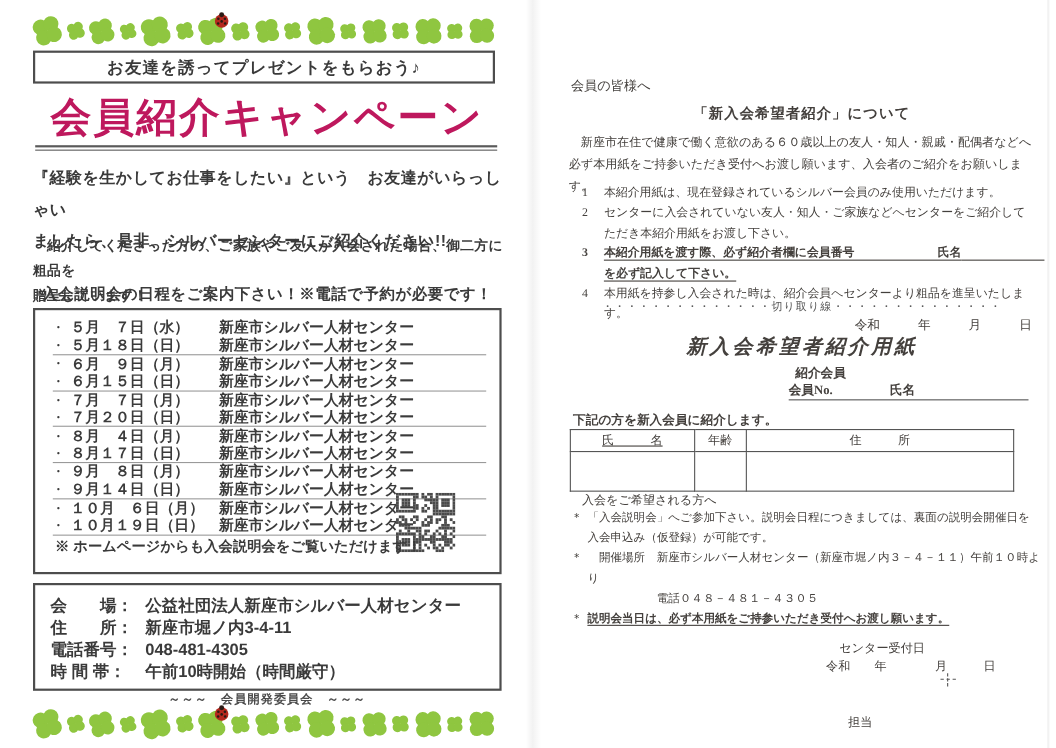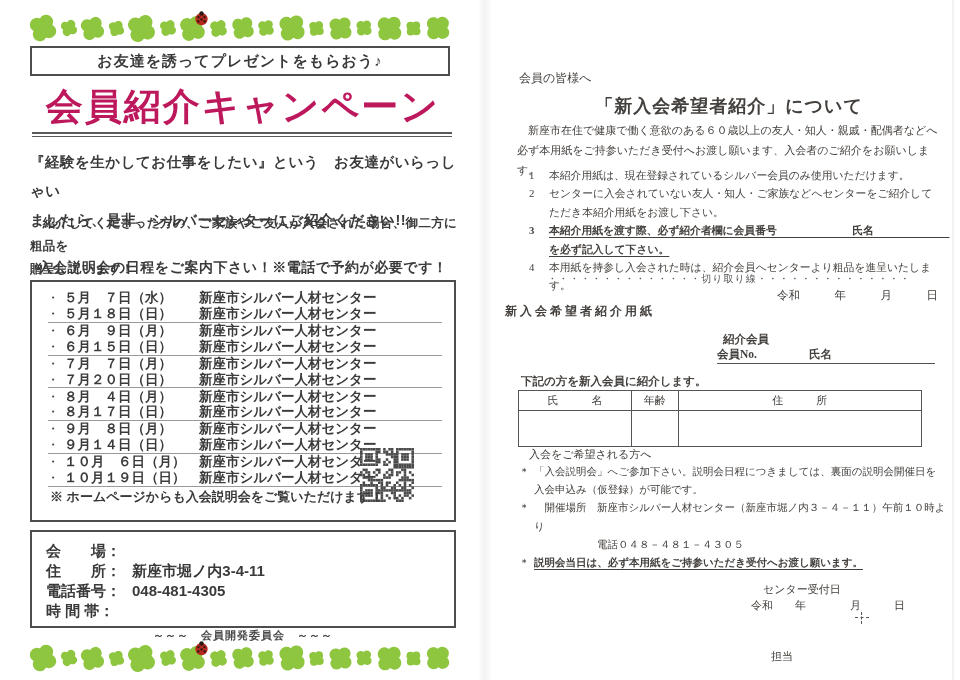--- a/index.html
+++ b/index.html
@@ -48,45 +48,45 @@
   .i-row { display:flex; line-height:20px; height:20px; }
   .i-row .i-label { width:86px; }
   .committee { position:absolute; left:0; top:628px; width:430px; text-align:center;
                font-size:11px; letter-spacing:1px; color:#4a4a4a; }
 
   
   .page-right { position:absolute; left:505px; top:0; width:448px; height:680px;
                 color:#44403d; font-family:"Liberation Serif","DejaVu Serif",serif; }
   .salutation { position:absolute; left:14px; top:70px; font-size:12px; }
   .r-title { position:absolute; left:0; top:94px; width:448px; text-align:center;
-             font-size:18px; font-weight:bold; letter-spacing:1px; }
+             font-size:13px; font-weight:bold; letter-spacing:1px; }
   .r-intro { position:absolute; left:12px; top:120px; width:430px;
              font-size:11px; line-height:20px; }
   .numbered { position:absolute; left:24px; top:166px; width:420px; }
   .n-row { display:flex; font-size:10.8px; line-height:18.4px; }
   .n-row .n-num { width:20px; }
   .n-row .n-text { flex:1; }
   .n-row.em .n-num, .n-row.em .n-text { font-weight:bold; }
   .n-row.em .n-text { text-decoration:underline; text-underline-offset:3px; }
   .cut-line { position:absolute; left:0; top:272px; width:448px; text-align:center;
               font-size:10px; letter-spacing:1px; color:#555; }
   .date-line { position:absolute; left:272px; top:288px; font-size:11.5px; }
-  .form-title { position:absolute; left:0; top:303px; width:448px; 
-                font-size:12px; font-weight:bold; letter-spacing:3px; }
+  .form-title { position:absolute; left:0; top:303px; width:448px; text-align:center;
+                font-size:18px; font-weight:bold; letter-spacing:3px;font-style:italic; }
   .referrer-label { position:absolute; left:218px; top:332px; font-size:11.5px; font-weight:bold; }
   .member-line { position:absolute; left:212px; top:347px; width:218px; height:17px;
                  border-bottom:1.5px solid #555; display:flex; font-size:11.5px; font-weight:bold; }
   .member-line .gap1 { width:52px; } .member-line .gap2 { flex:1; }
   .referral-intro { position:absolute; left:16px; top:374px; font-size:11.5px; font-weight:bold; }
   .ref-table { position:absolute; left:13px; top:390px; width:404px;
                border-collapse:collapse; font-size:11px; }
   .ref-table th, .ref-table td { border:1.5px solid #555; }
   .ref-table th { height:20px; font-weight:normal; text-align:center; }
   .ref-table td { height:36px; }
-  .col-name { width:113px; } .col-age { width:47px; } .col-addr { width:244px; }
+  .col-name { width:113px;text-decoration:underline; } .col-age { width:47px; } .col-addr { width:244px; }
   .applicant-heading { position:absolute; left:24px; top:447px; font-size:11px; }
   .bullets { position:absolute; left:14px; top:463px; width:432px; }
   .b-row { display:flex; font-size:10.5px; line-height:18.2px; }
   .b-row .b-mark { width:15px; }
   .b-row .b-text { flex:1; }
   .b-row.em .b-text { font-weight:bold; text-decoration:underline; text-underline-offset:3px; }
   .reception { position:absolute; left:0; top:0; width:448px; height:680px; pointer-events:none; }
   .rc-title { position:absolute; left:258px; top:582px; font-size:11px; }
   .rc-date { position:absolute; left:246px; top:598px; font-size:11px; }
   .rc-staff { position:absolute; left:266px; top:649px; font-size:11px; }
@@ -594,34 +594,36 @@
             <rect x="20" y="18" width="1" height="1" fill="#4a4a4a"></rect>
           </svg>
         </div>
       <div class="homepage-note">※ ホームページからも入会説明会をご覧いただけます！</div>
     </div>
 
     <div class="info-box">
 
         <div class="i-row">
           <span class="i-label">会　　場：</span>
+          <span class="i-value">公益社団法人新座市シルバー人材センター</span>
         </div>
 
         <div class="i-row">
           <span class="i-label">住　　所：</span>
           <span class="i-value">新座市堀ノ内3-4-11</span>
         </div>
 
         <div class="i-row">
           <span class="i-label">電話番号：</span>
           <span class="i-value">048-481-4305</span>
         </div>
 
         <div class="i-row">
           <span class="i-label">時 間 帯：</span>
+          <span class="i-value">午前10時開始（時間厳守）</span>
         </div>
       </div>
 
     <div class="committee">～～～　会員開発委員会　～～～</div>
 
     <div class="clover-border bottom">
         <span class="clover-wrap">
           <svg viewBox="0 0 20 20" width="26" height="26" style="transform: rotate(-18deg);">
             <circle cx="6.2" cy="6.2" r="5.4" fill="#8fc640"></circle>
             <circle cx="13.8" cy="6.2" r="5.4" fill="#8fc640"></circle>

